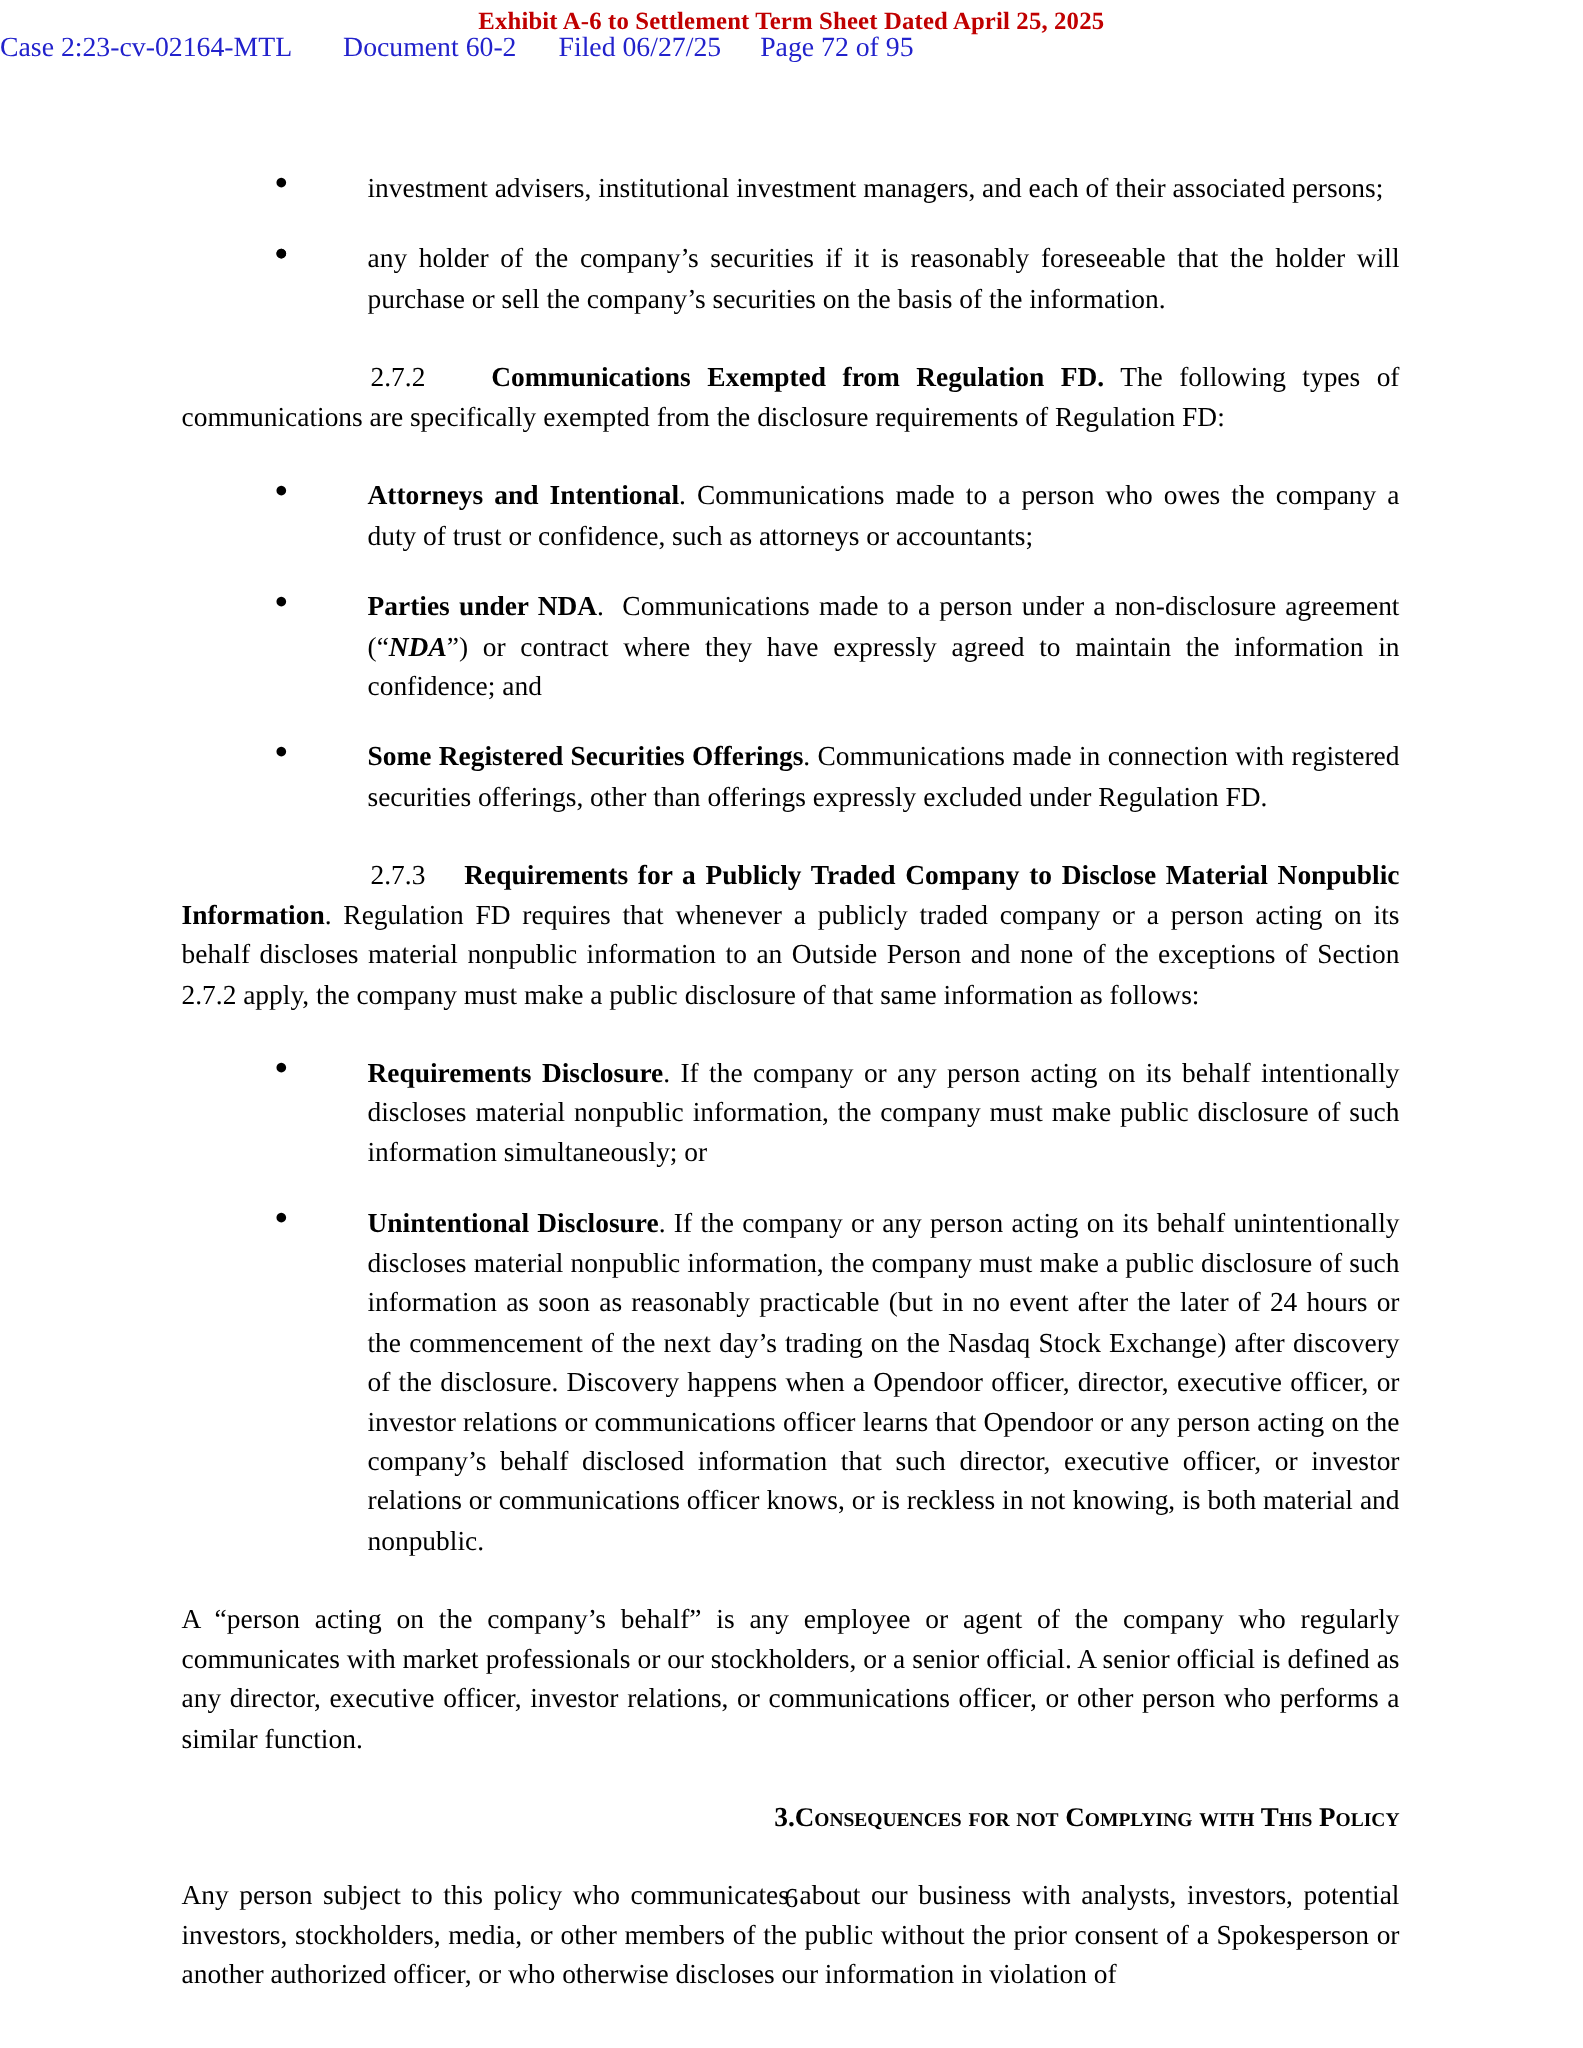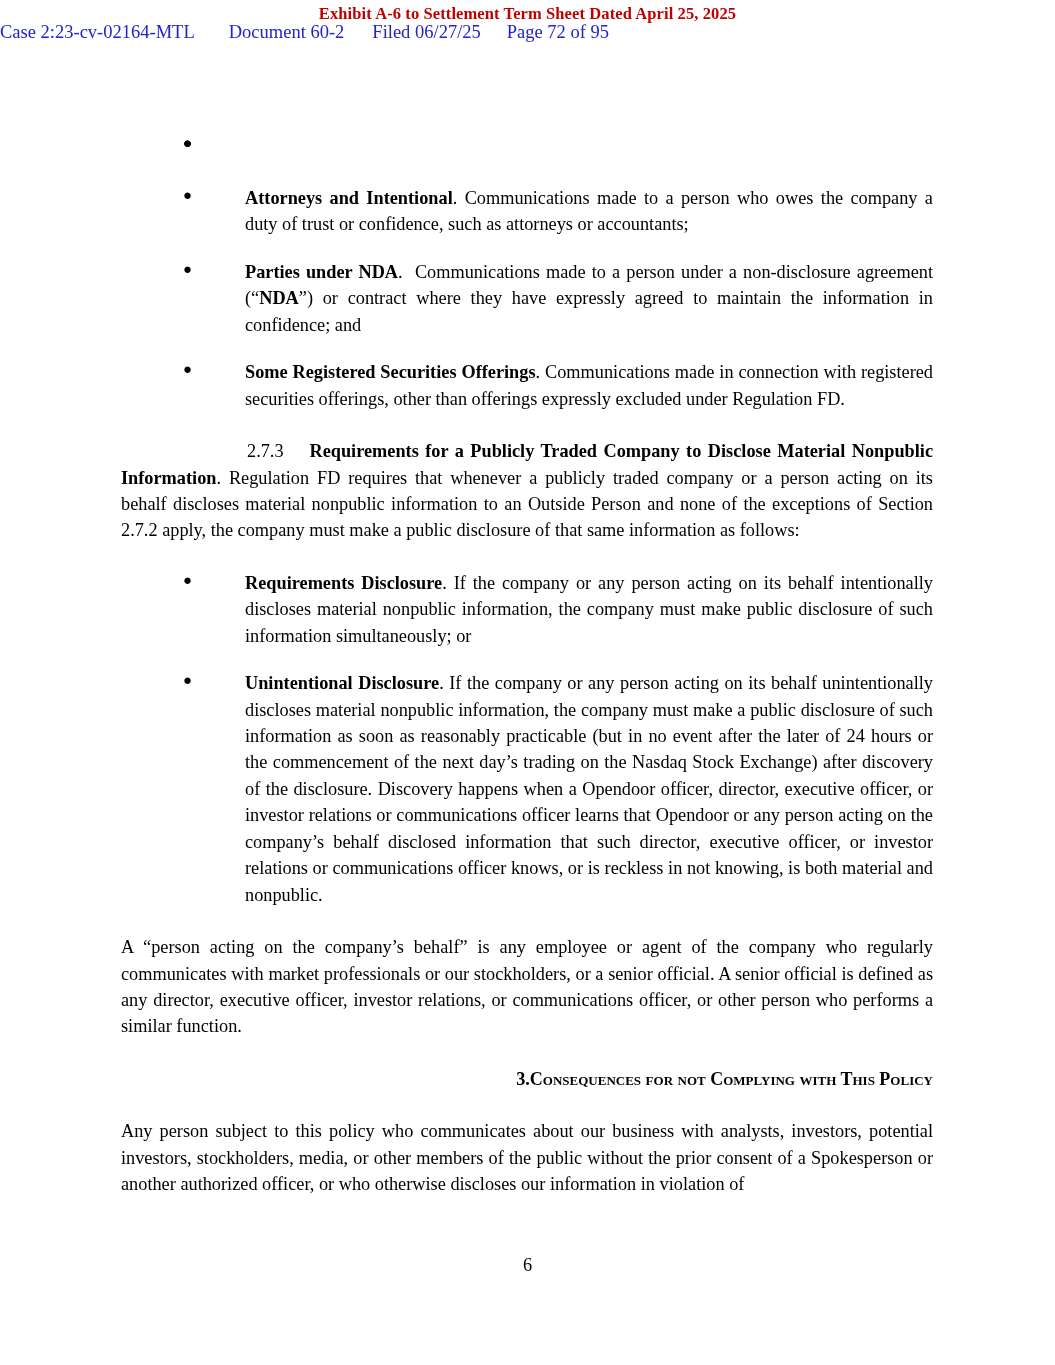--- a/index.html
+++ b/index.html
@@ -82,21 +82,21 @@
   .para {
     margin: 0 0 0 0;
     text-align: justify;
     text-indent: 0;
   }
   .para-indent {
     text-indent: 126px;
   }
   .block-gap-lg { height: 26px; }
   b, .bold { font-weight: bold; }
-  .bi { font-weight: bold; }
+  .bi { font-weight: bold; font-style: italic; }
   .section-head {
     margin: 0;
     text-align: right;
   }
   .sec-num {
     display: inline-block;
     width: 62px;
     font-weight: bold;
   }
   .smallcaps {
@@ -122,31 +122,34 @@
 
   <div class="case-header">
     <span>Case 2:23-cv-02164-MTL</span><span class="ch-gap-1"></span><span>Document 60-2</span><span class="ch-gap-2"></span><span>Filed 06/27/25</span><span class="ch-gap-3"></span><span>Page 72 of 95</span>
   </div>
 
   <div class="content">
 
     <ul class="bullet-list">
       <li class="bullet-item">
         <span class="bullet-dot">●</span>
+        <span>investment advisers, institutional investment managers, and each of their associated persons;</span>
       </li>
       <li class="bullet-item">
         <span class="bullet-dot">●</span>
       </li>
       <li class="bullet-item">
         <span class="bullet-dot">●</span>
+        <span>any holder of the company’s securities if it is reasonably foreseeable that the holder will purchase or sell the company’s securities on the basis of the information.</span>
       </li>
     </ul>
 
     <div class="block-gap-lg"></div>
 
+    <p class="para para-indent"><span class="bold"></span><span>2.7.2</span><span>&nbsp;&nbsp;&nbsp;&nbsp;</span><b>Communications Exempted from Regulation FD.</b><span>  The following types of communications are specifically exempted from the disclosure requirements of Regulation FD:</span></p>
 
     <div class="block-gap-lg"></div>
 
     <ul class="bullet-list">
       <li class="bullet-item">
         <span class="bullet-dot">●</span>
         <b>Attorneys and Intentional</b><span>.  Communications made to a person who owes the company a duty of trust or confidence, such as attorneys or accountants;</span>
       </li>
       <li class="bullet-item">
         <span class="bullet-dot">●</span>

